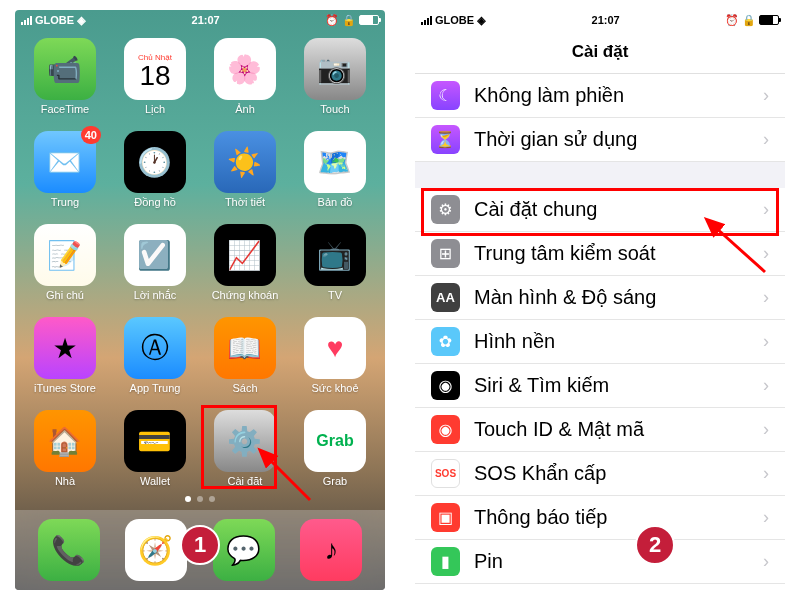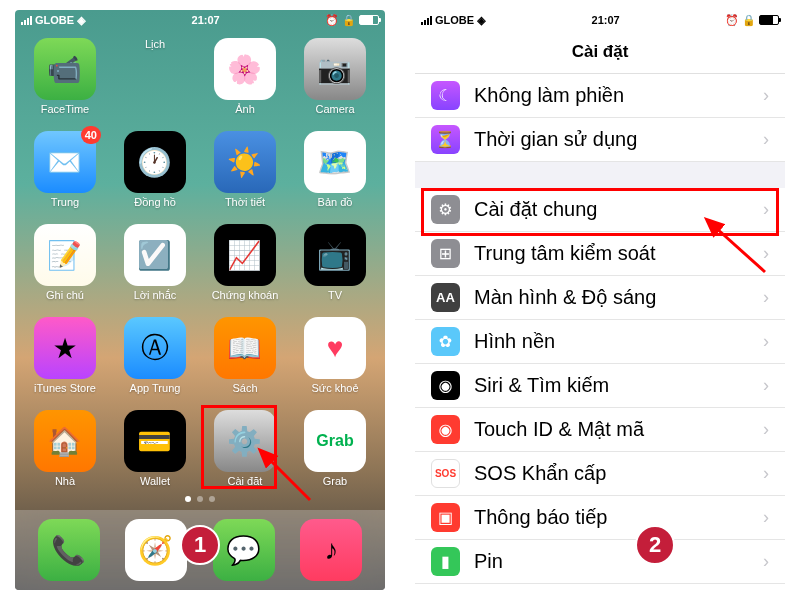--- a/index.html
+++ b/index.html
@@ -104,33 +104,37 @@
   </div>
   <div class="screen">
     <div class="app-grid">
       <div class="app">
           <div class="app-icon i-facetime">
             <span>📹</span>
           </div>
           <div class="app-label">FaceTime</div>
         </div>
       <div class="app">
+          <div class="app-icon i-calendar">
+            <div class="dow">Chủ Nhật</div>
+            <div class="day">18</div>
+          </div>
           <div class="app-label">Lịch</div>
         </div>
       <div class="app">
           <div class="app-icon i-photos">
             <span>🌸</span>
           </div>
           <div class="app-label">Ảnh</div>
         </div>
       <div class="app">
           <div class="app-icon i-camera">
             <span>📷</span>
           </div>
-          <div class="app-label">Camera</div>
+          <div class="app-label">Touch</div>
         </div>
 
       <div class="app">
           <div class="app-icon i-mail">
             <span>✉️</span>
             <div class="badge">40</div>
           </div>
           <div class="app-label">Trung</div>
         </div>
       <div class="app">

